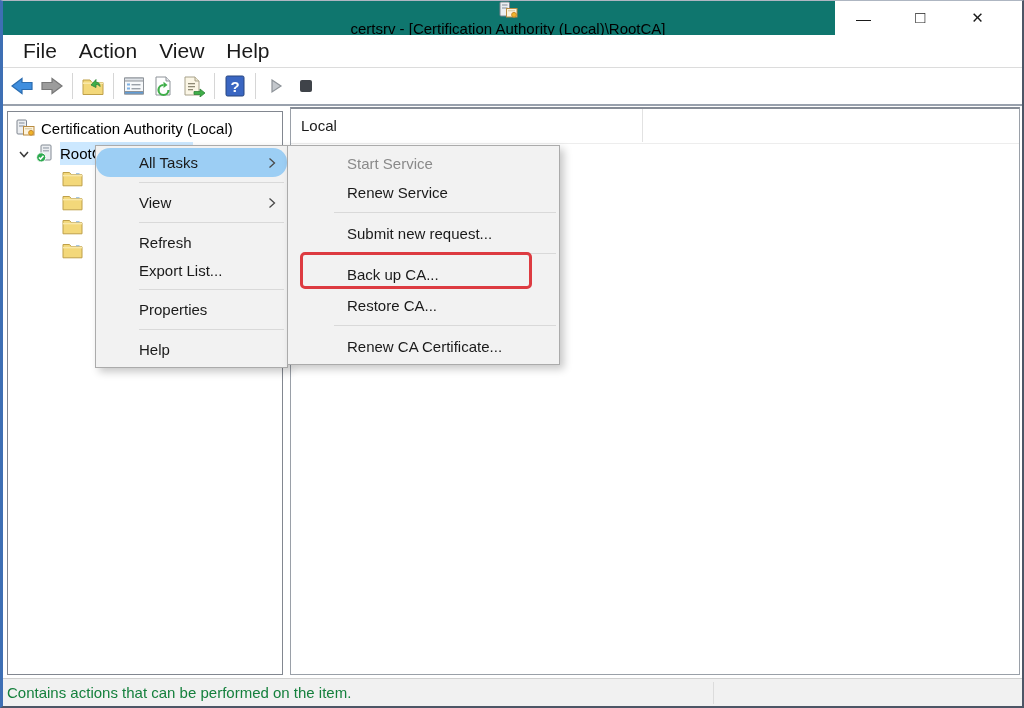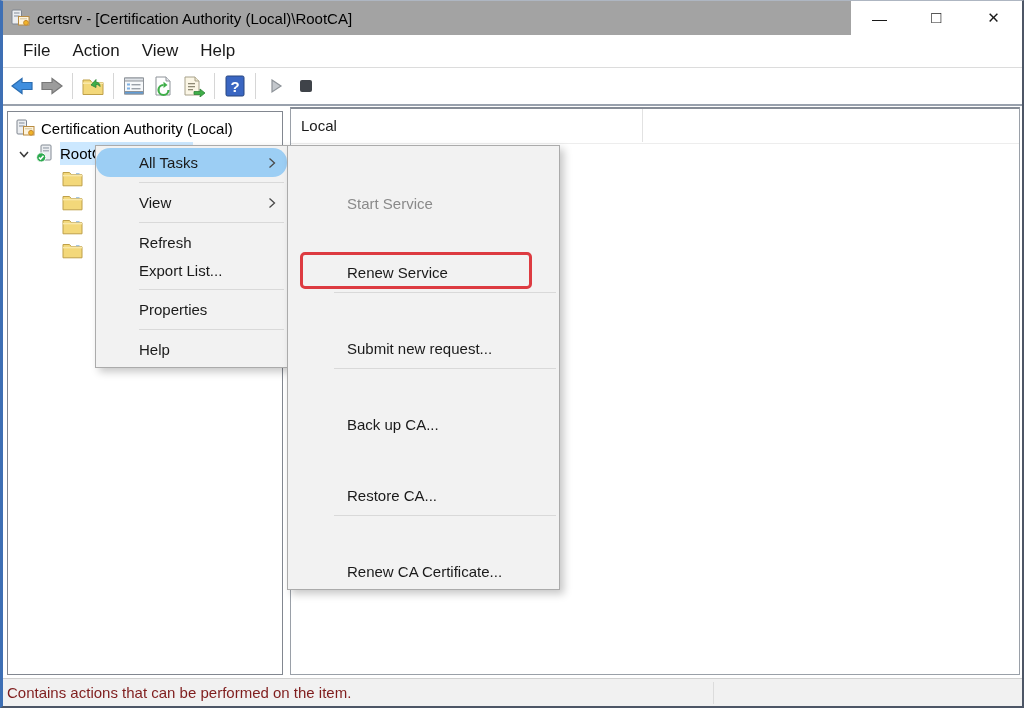--- a/index.html
+++ b/index.html
@@ -4,31 +4,31 @@
 <style>
   html,body{margin:0;padding:0;}
   body{width:1024px;height:708px;position:relative;overflow:hidden;
        font-family:"Liberation Sans",sans-serif;background:#fff;
        -webkit-font-smoothing:antialiased;}
   .window{position:absolute;inset:0;background:#fff;
           border-left:3px solid #3e6fb4;border-right:2px solid #4d5666;
           border-bottom:2px solid #4d5666;border-top:1px solid #aeb6c2;
           box-sizing:border-box;}
   
-  .titlebar{position:absolute;top:0;left:0;right:0;height:34px;display:flex;align-items:center;background:#a3a3a3;}
+  .titlebar{position:absolute;top:0;left:0;right:16px;height:34px;display:flex;align-items:center;background:#0f766e;flex-direction:column;}
   .title-icon{margin-left:8px;width:19px;height:19px;flex:0 0 auto;}
   .title-text{margin-left:7px;font-size:15px;color:#000;white-space:nowrap;}
   .win-controls{position:absolute;right:0;top:0;height:34px;display:flex;}
   .win-btn{width:57px;height:34px;display:flex;align-items:center;justify-content:center;
            font-size:15px;color:#1a1a1a;background:#fff;}
   .win-btn.maxi{font-size:17px;}
   
   .menubar{position:absolute;top:34px;left:0;right:0;height:33px;display:flex;align-items:center;
            padding-left:9px;border-bottom:1px solid #dcdcdc;box-sizing:border-box;background:#fff;}
-  .menubar .mitem{padding:4px 11px;font-size:17px;color:#1a1a1a;}
+  .menubar .mitem{padding:4px 11px;font-size:21px;color:#1a1a1a;}
   
   .toolbar{position:absolute;top:67px;left:0;right:0;height:38px;display:flex;align-items:center;
            padding-left:4px;background:#fff;border-bottom:2px solid #99a1ad;box-sizing:border-box;}
   .tbtn{width:30px;height:30px;display:flex;align-items:center;justify-content:center;}
   .tsep{width:1px;height:26px;background:#d6d6d6;margin:0 5px;}
   
   .main{position:absolute;top:105px;left:0;right:0;bottom:28px;background:#fff;}
   .tree-pane{position:absolute;left:4px;top:5px;width:276px;bottom:3px;
              border:1px solid #828790;background:#fff;box-sizing:border-box;}
   .list-pane{position:absolute;left:287px;right:2px;top:1px;bottom:3px;
@@ -41,33 +41,33 @@
   .trow .lbl{margin-left:6px;white-space:nowrap;}
   .hl-row{position:absolute;left:52px;top:30px;width:133px;height:23px;background:#cce8ff;}
   
   .menu{position:absolute;background:#f2f2f2;border:1px solid #ababab;
         box-shadow:4px 4px 8px rgba(0,0,0,.22);box-sizing:border-box;padding:2px 0 3px 0;z-index:10;}
   .cmenu{left:95px;top:145px;width:193px;}
   .smenu{left:287px;top:145px;width:273px;z-index:11;}
   .mi{position:relative;display:flex;align-items:center;font-size:15px;color:#1a1a1a;border-radius:14px;}
   .cmenu .mi{height:29px;padding-left:43px;}
   .cmenu .mi.tall{height:28px;}
-  .smenu .mi{padding-left:59px;margin-top:40px;}
+  .smenu .mi{padding-left:59px;}
   .mi.hl{background:#9ccef4;}
   .mi.disabled{color:#8a8a8a;}
   .msep{height:1px;background:#d9d9d9;margin:5px 3px 5px 43px;}
   .smenu .msep{margin-left:46px;}
   .sub-arrow{position:absolute;right:11px;top:50%;transform:translateY(-50%);}
   
   .red-box{position:absolute;left:300px;top:252px;width:226px;height:31px;
            border:3px solid #dd3b41;border-radius:5px;z-index:30;pointer-events:none;}
   
   .statusbar{position:absolute;left:0;right:0;bottom:0;height:28px;background:#f1f1f1;
              border-top:1px solid #cfcfcf;display:flex;align-items:center;box-sizing:border-box;}
-  .statusbar .stext{margin-left:4px;font-size:15px;color:#7f1d1d;}
+  .statusbar .stext{margin-left:4px;font-size:15px;color:#15803d;}
   .status-div{position:absolute;left:710px;top:3px;width:1px;height:22px;background:#dcdcdc;}
 </style>
 </head>
 <body>
 
 <div class="window">
 
   <div class="titlebar">
     <svg class="title-icon" viewBox="0 0 19 19">
       <rect x="1" y="1" width="9.5" height="14" rx="1" fill="#eceef1" stroke="#7e858f"></rect>

